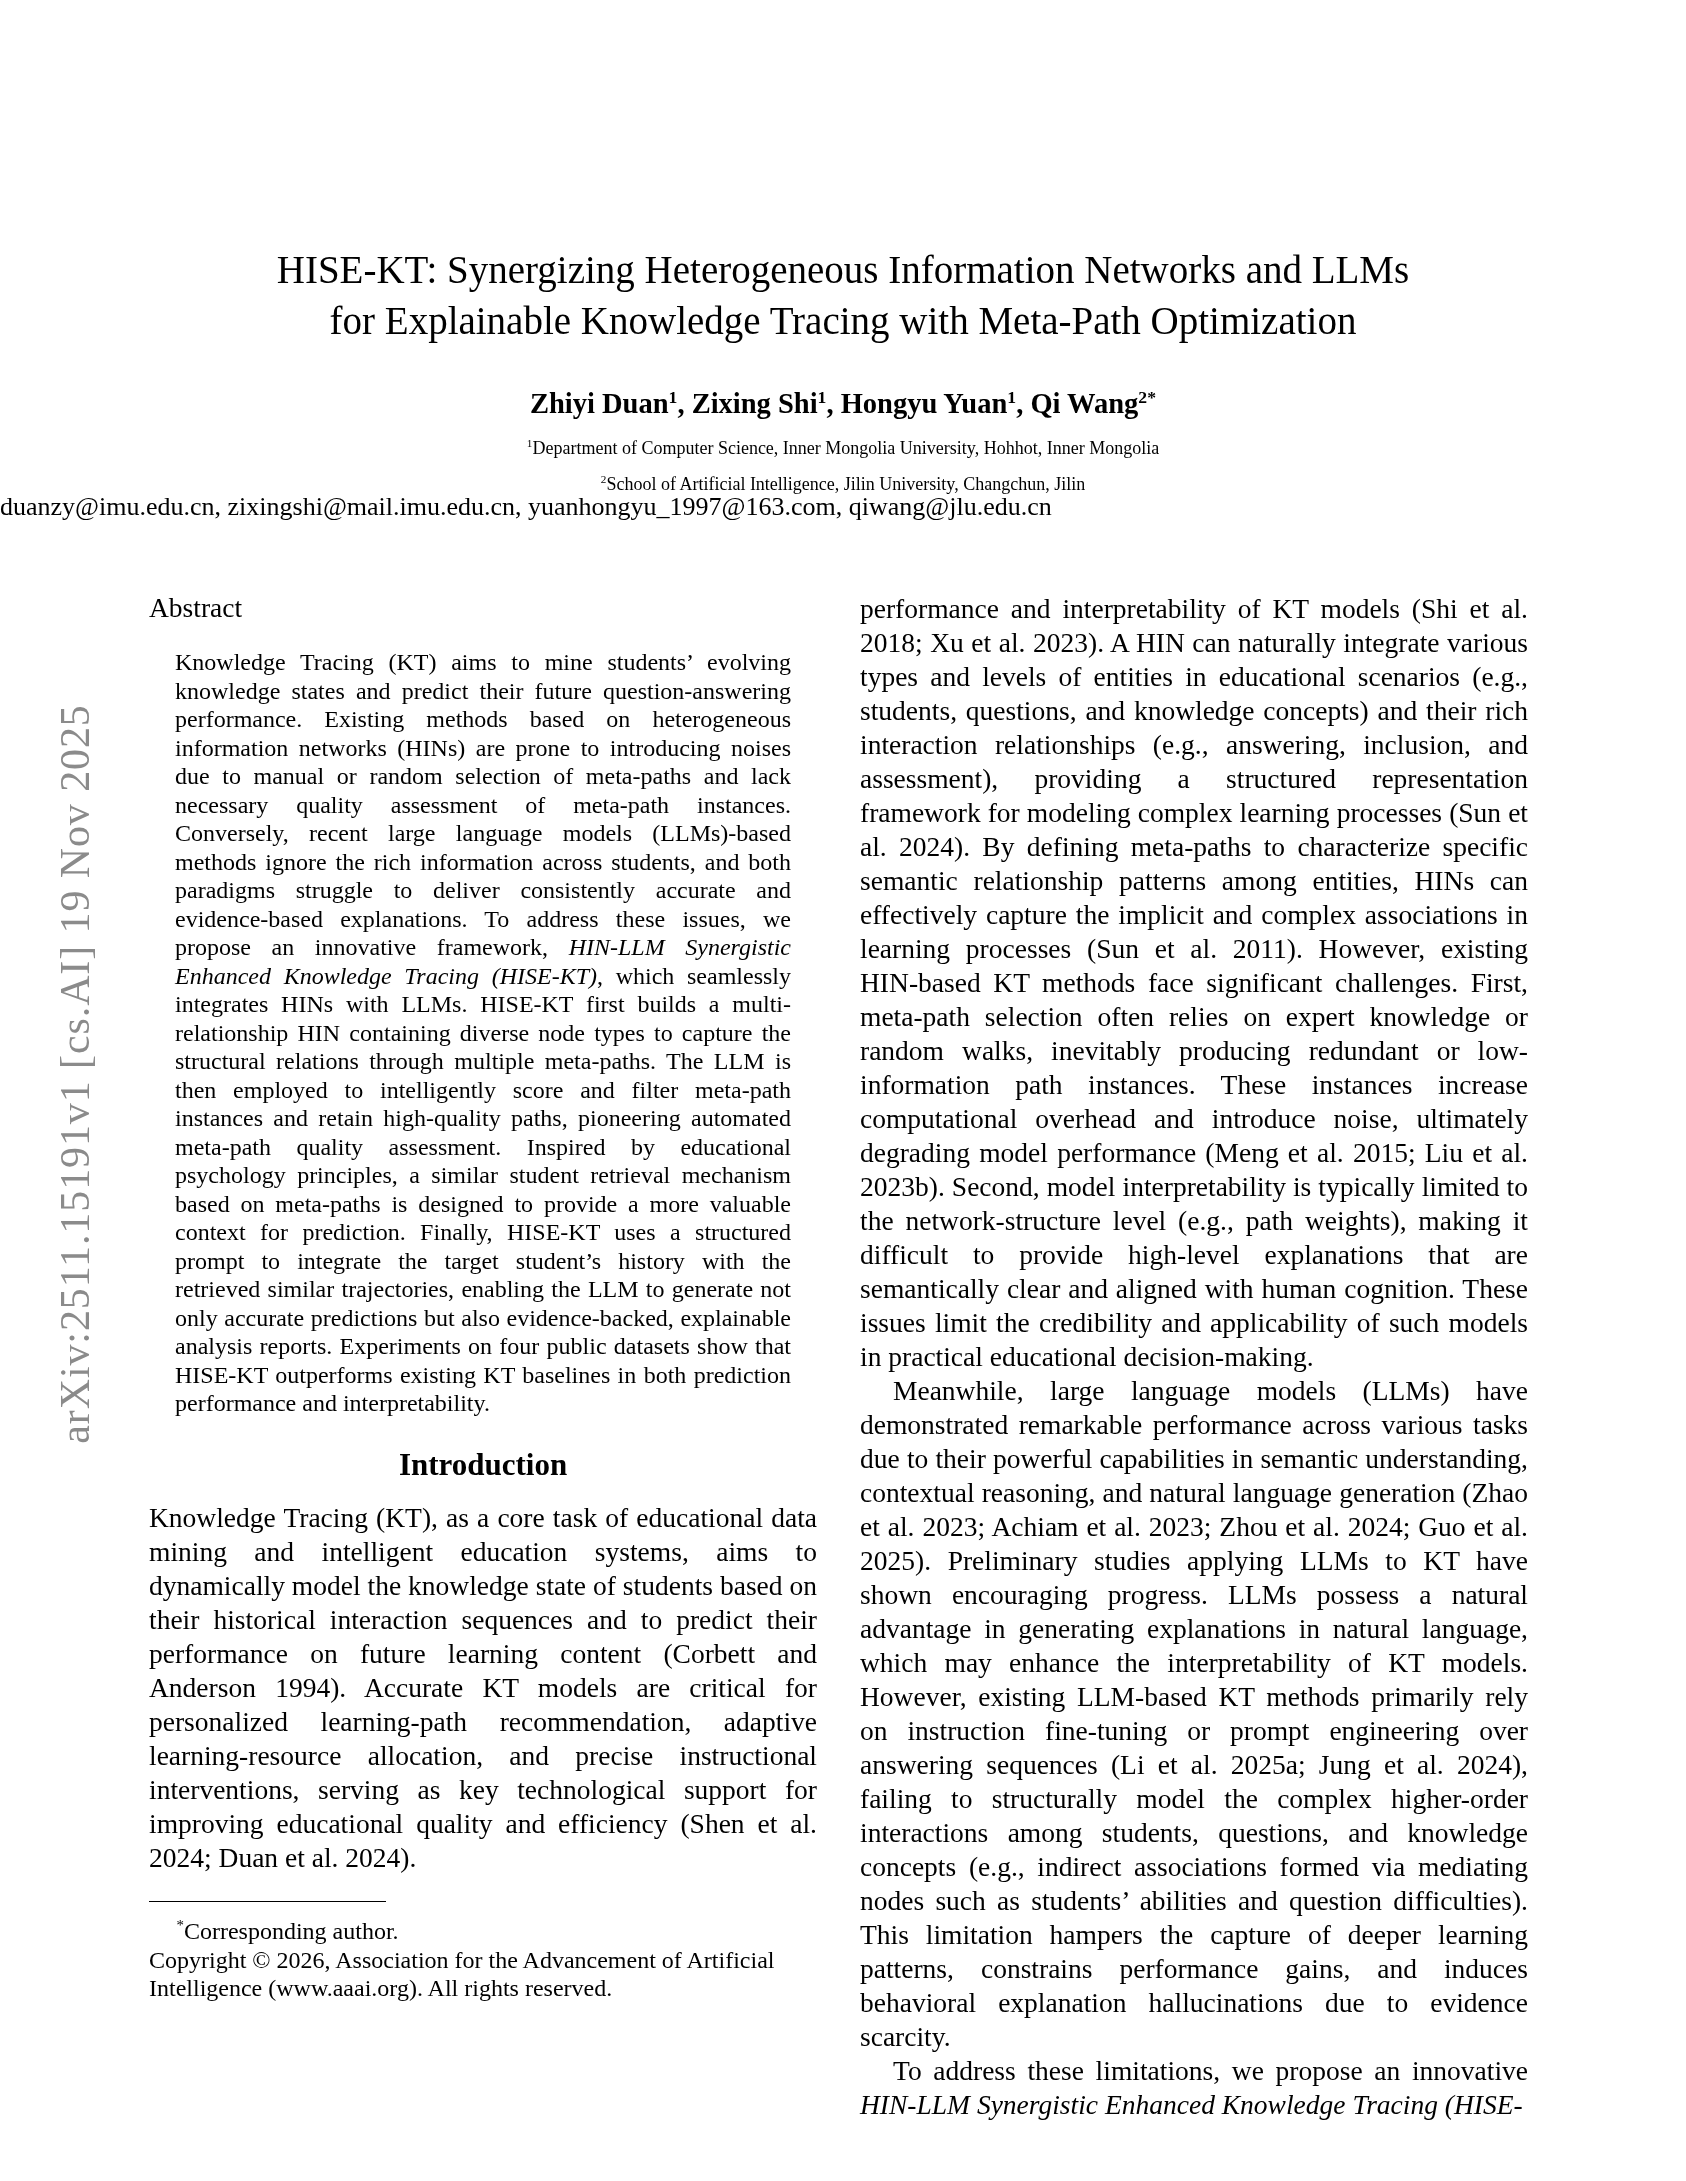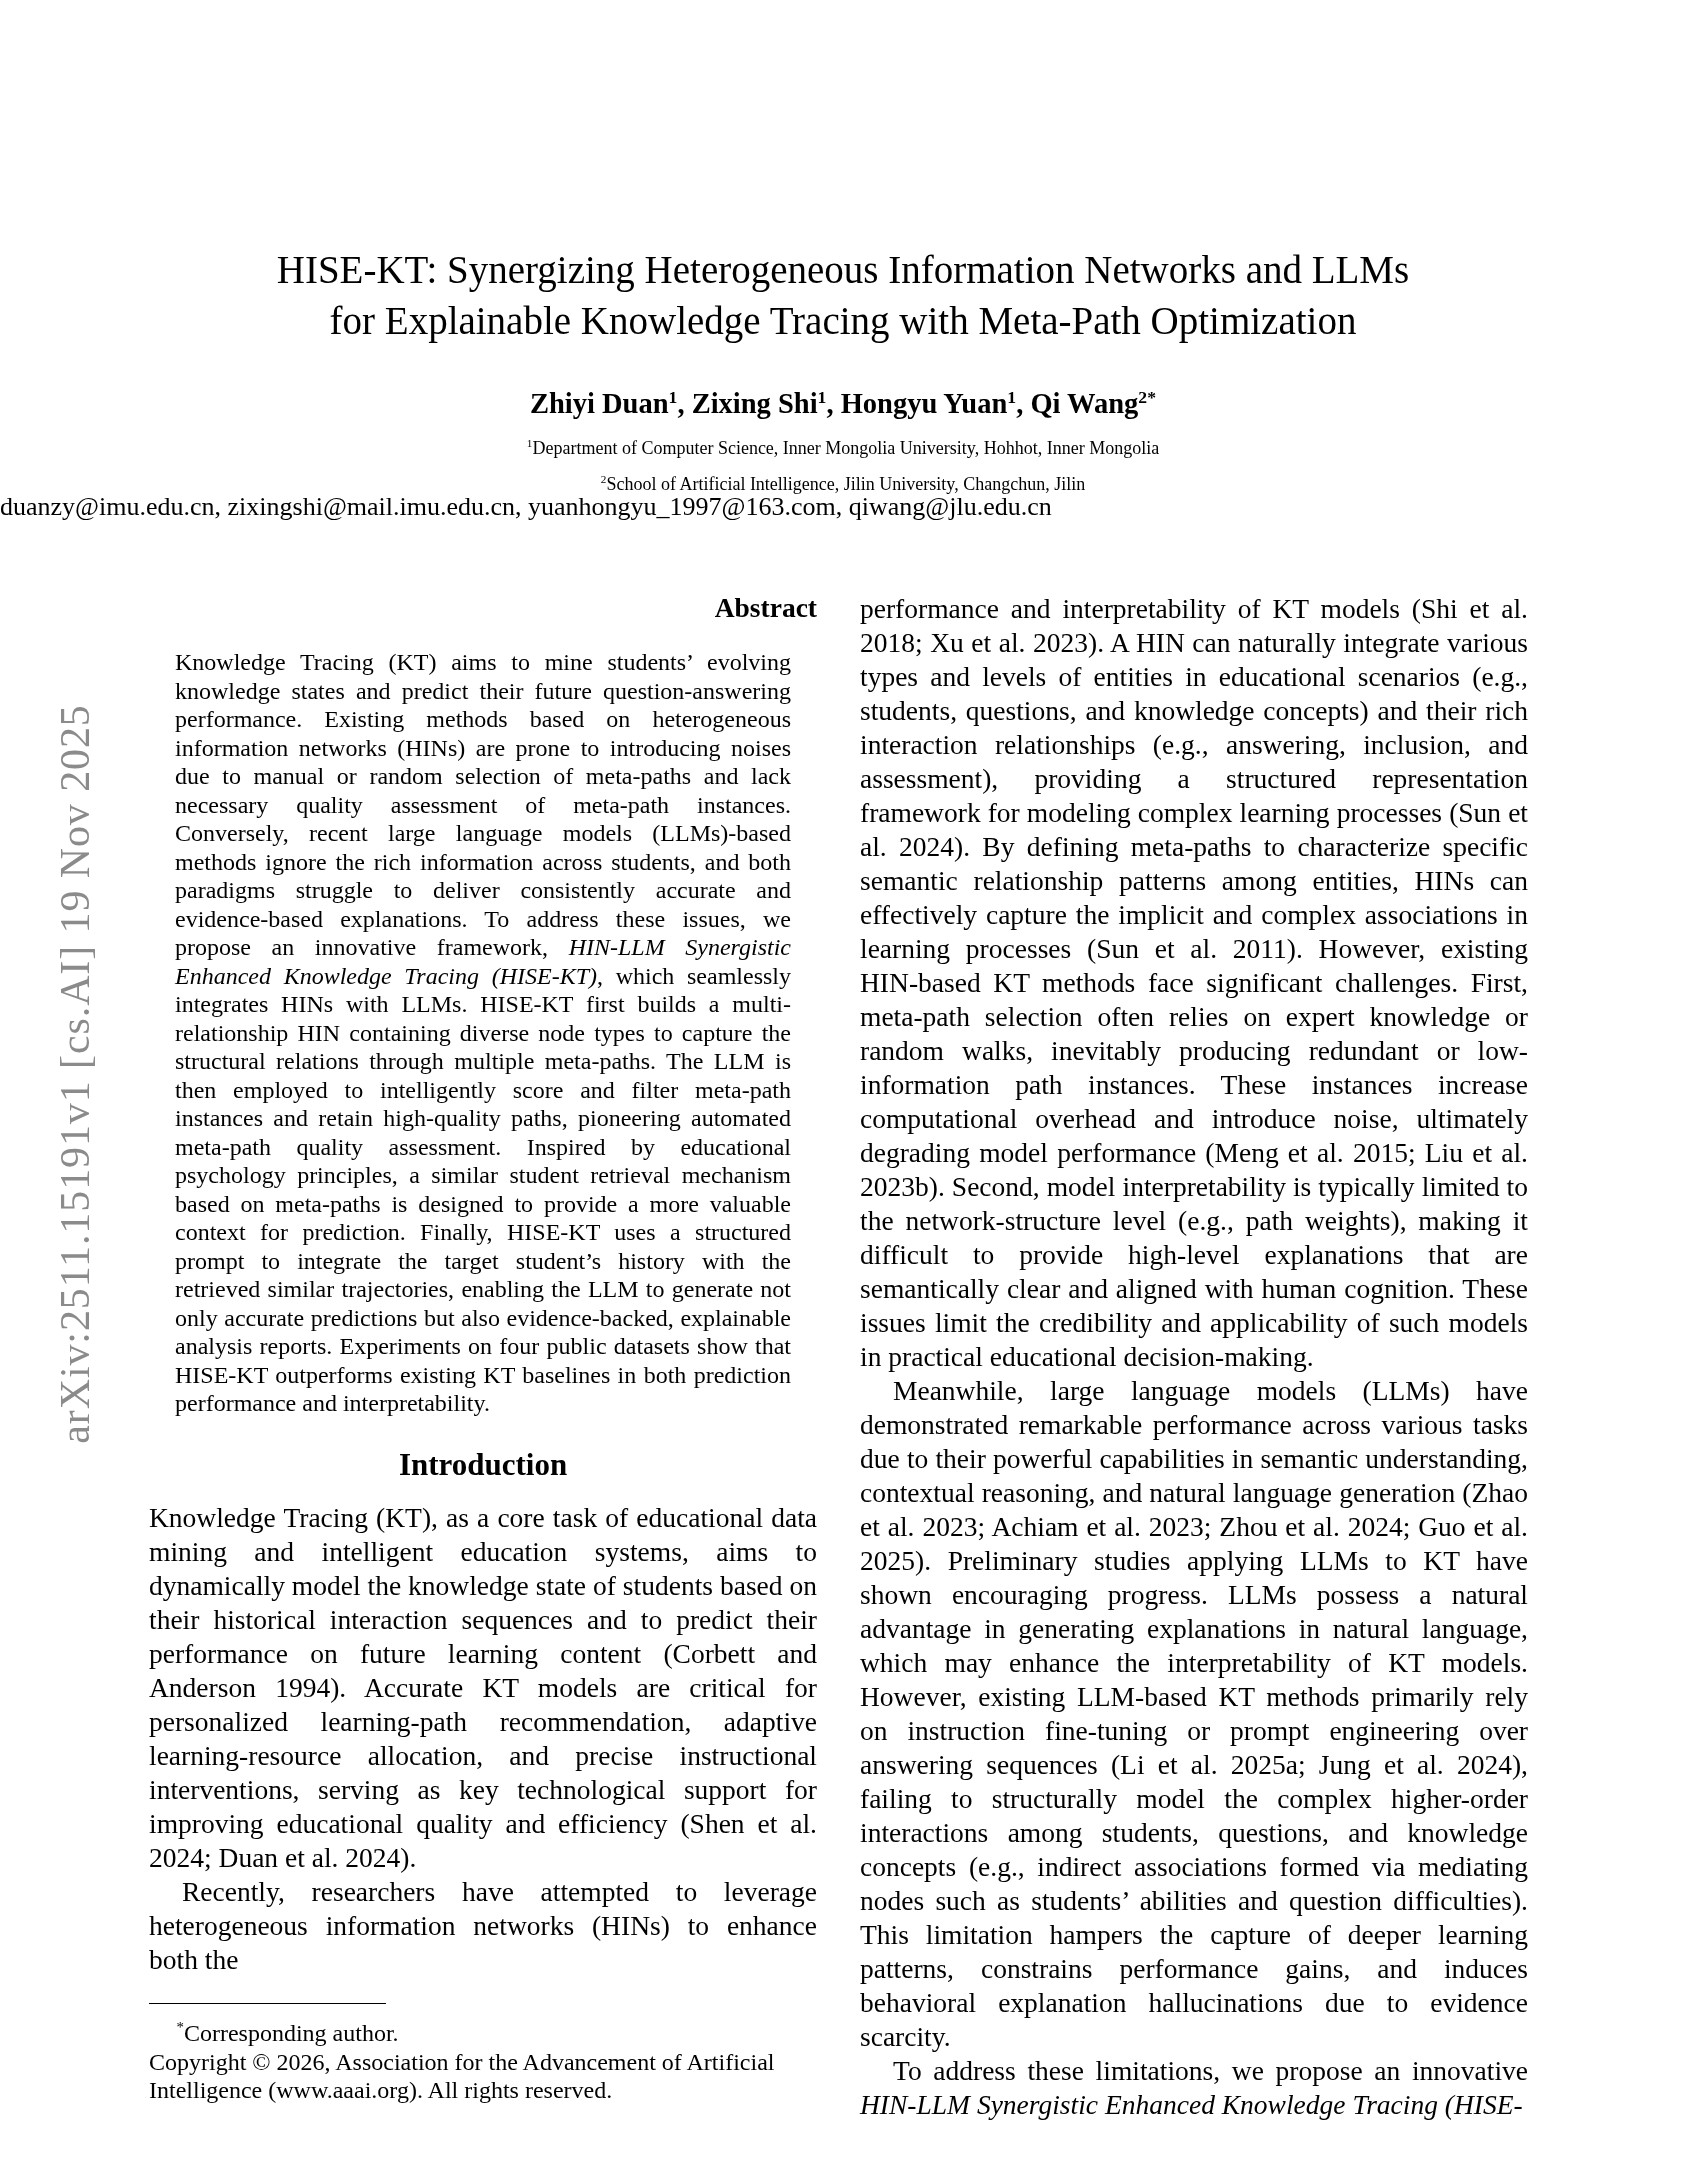--- a/index.html
+++ b/index.html
@@ -59,23 +59,23 @@
     left: 0;
     width: 100%;
     text-align: left;
     font-size: 26px;
   }
   .col { position: absolute; top: 592px; width: 668px; }
   .col-left { left: 149px; }
   .col-right { left: 852px; margin-left: 8px; }
   .abstract-heading {
     margin: 0 0 24px 0;
-    text-align: right;
+    text-align: left;
     font-size: 27.5px;
-    font-weight: bold;
+    font-weight: normal;
   }
   .abstract-body {
     margin: 8px 26px;
     font-size: 24px;
     line-height: 28.5px;
     text-align: justify;
   }
   .section-heading {
     margin: 29px 0 18.4px 0;
     text-align: center;
@@ -123,21 +123,20 @@
   </div>
 
   <div class="emails">duanzy@imu.edu.cn, zixingshi@mail.imu.edu.cn, yuanhongyu_1997@163.com, qiwang@jlu.edu.cn</div>
 
   <div class="col col-left">
     <h2 class="abstract-heading">Abstract</h2>
     <p class="abstract-body"><span>Knowledge Tracing (KT) aims to mine students’ evolving knowledge states and predict their future question-answering performance. Existing methods based on heterogeneous information networks (HINs) are prone to introducing noises due to manual or random selection of meta-paths and lack necessary quality assessment of meta-path instances. Conversely, recent large language models (LLMs)-based methods ignore the rich information across students, and both paradigms struggle to deliver consistently accurate and evidence-based explanations. To address these issues, we propose an innovative framework, </span><em>HIN-LLM Synergistic Enhanced Knowledge Tracing (HISE-KT)</em><span>, which seamlessly integrates HINs with LLMs. HISE-KT first builds a multi-relationship HIN containing diverse node types to capture the structural relations through multiple meta-paths. The LLM is then employed to intelligently score and filter meta-path instances and retain high-quality paths, pioneering automated meta-path quality assessment. Inspired by educational psychology principles, a similar student retrieval mechanism based on meta-paths is designed to provide a more valuable context for prediction. Finally, HISE-KT uses a structured prompt to integrate the target student’s history with the retrieved similar trajectories, enabling the LLM to generate not only accurate predictions but also evidence-backed, explainable analysis reports. Experiments on four public datasets show that HISE-KT outperforms existing KT baselines in both prediction performance and interpretability.</span></p>
 
     <h2 class="section-heading">Introduction</h2>
     <p class="body-par">Knowledge Tracing (KT), as a core task of educational data mining and intelligent education systems, aims to dynamically model the knowledge state of students based on their historical interaction sequences and to predict their performance on future learning content (Corbett and Anderson 1994). Accurate KT models are critical for personalized learning-path recommendation, adaptive learning-resource allocation, and precise instructional interventions, serving as key technological support for improving educational quality and efficiency (Shen et al. 2024; Duan et al. 2024).</p>
-    <p class="body-par indent">Recently, researchers have attempted to leverage heterogeneous information networks (HINs) to enhance both the</p>
 
     <div class="footnote">
       <div class="footnote-rule"></div>
       <p class="fn-indent"><sup>*</sup><span>Corresponding author.</span></p>
       <p>Copyright © 2026, Association for the Advancement of Artificial Intelligence (www.aaai.org). All rights reserved.</p>
     </div>
   </div>
 
   <div class="col col-right">
     <p class="body-par">performance and interpretability of KT models (Shi et al. 2018; Xu et al. 2023). A HIN can naturally integrate various types and levels of entities in educational scenarios (e.g., students, questions, and knowledge concepts) and their rich interaction relationships (e.g., answering, inclusion, and assessment), providing a structured representation framework for modeling complex learning processes (Sun et al. 2024). By defining meta-paths to characterize specific semantic relationship patterns among entities, HINs can effectively capture the implicit and complex associations in learning processes (Sun et al. 2011). However, existing HIN-based KT methods face significant challenges. First, meta-path selection often relies on expert knowledge or random walks, inevitably producing redundant or low-information path instances. These instances increase computational overhead and introduce noise, ultimately degrading model performance (Meng et al. 2015; Liu et al. 2023b). Second, model interpretability is typically limited to the network-structure level (e.g., path weights), making it difficult to provide high-level explanations that are semantically clear and aligned with human cognition. These issues limit the credibility and applicability of such models in practical educational decision-making.</p>

